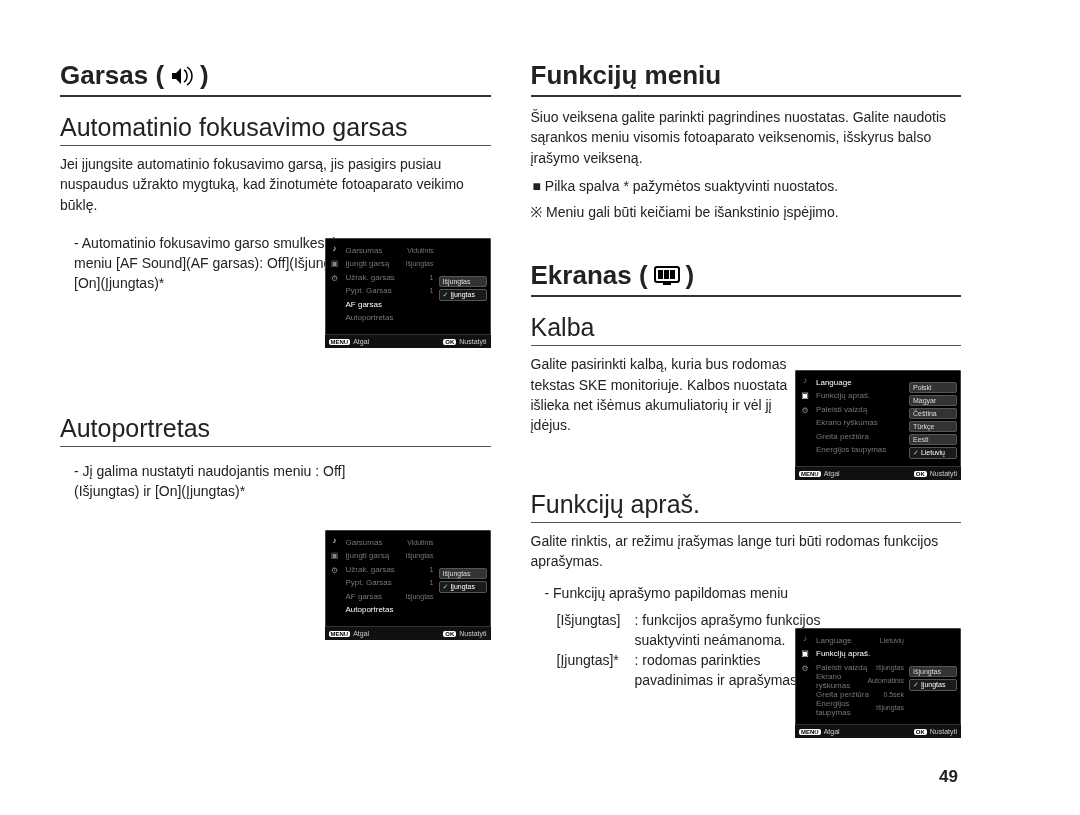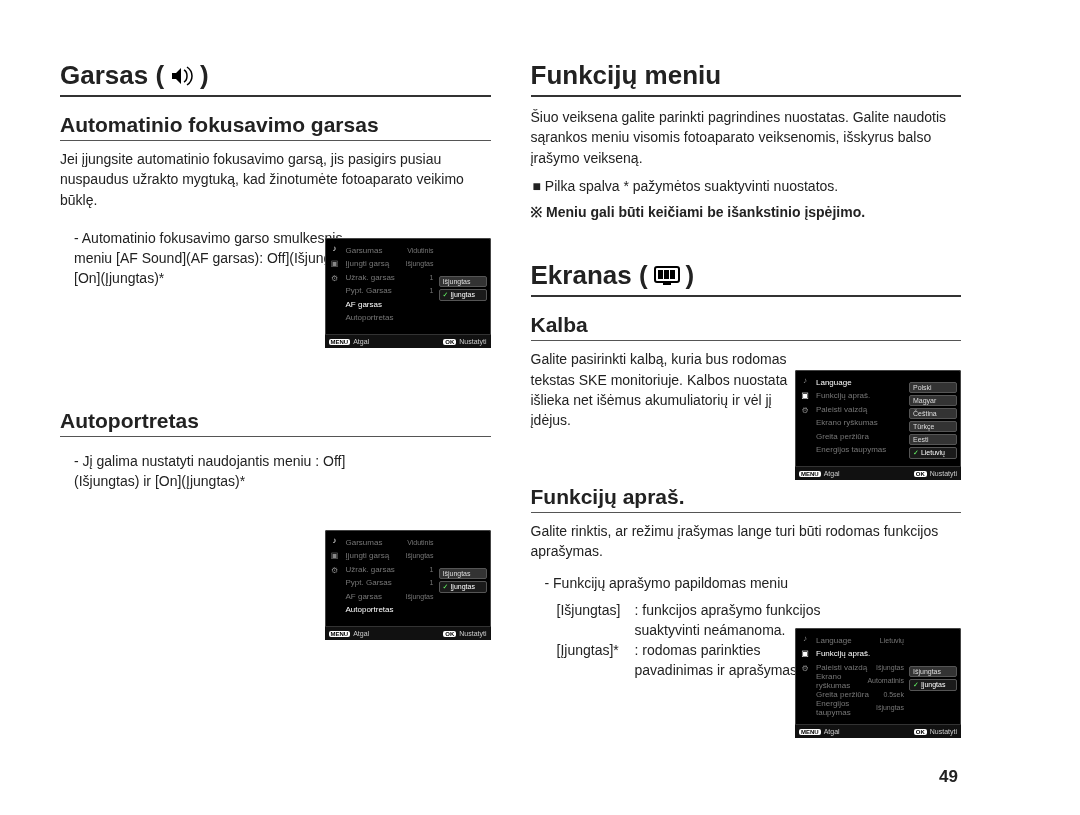--- a/index.html
+++ b/index.html
@@ -1,21 +1,21 @@
 <!DOCTYPE html>
 <html><head>
 <meta charset="utf-8">
 <style>
   * { margin:0; padding:0; box-sizing:border-box; }
   html,body { width:1080px; height:815px; background:#fff; font-family:Arial,Helvetica,sans-serif; color:#222; }
   .page { width:1016px; height:815px; padding:60px 55px 30px 60px; position:relative; }
   .cols { display:flex; gap:40px; }
   .col { flex:1; }
   h1.section-title { font-size:26px; font-weight:bold; border-bottom:2px solid #333; padding-bottom:4px; margin-bottom:10px; display:flex; align-items:center; gap:6px; }
-  h2.sub-title { font-size:21px; font-weight:bold; border-bottom:1px solid #555; padding-bottom:3px; margin:16px 0 8px 0; }
+  h2.sub-title { font-size:25px; font-weight:normal; border-bottom:1px solid #555; padding-bottom:3px; margin:16px 0 8px 0; }
   p.body { font-size:14px; line-height:1.45; margin:6px 0; }
   .indent { padding-left:14px; }
   .bullet-sq { padding-left:14px; text-indent:-12px; }
   .pagenum { position:absolute; right:58px; bottom:28px; font-size:17px; font-weight:bold; }
 
   
   .icon-speaker { display:inline-block; vertical-align:-3px; }
   .icon-monitor { display:inline-block; vertical-align:-3px; }
 
   
@@ -152,21 +152,21 @@
       <span class="btn">OK</span>
       <span>Nustatyti</span>
     </div>
         </div>
     </div>
 
     <div class="col" style="position:relative;">
       <h1 class="section-title">Funkcijų meniu</h1>
       <p class="body">Šiuo veiksena galite parinkti pagrindines nuostatas. Galite naudotis sąrankos meniu visomis fotoaparato veiksenomis, išskyrus balso įrašymo veikseną.</p>
       <p class="body bullet-sq" style="margin-top:8px;">■ Pilka spalva * pažymėtos suaktyvinti nuostatos.</p>
-      <p class="body" style="margin-top:4px;font-weight:bold;">※ Meniu gali būti keičiami be išankstinio įspėjimo.</p>
+      <p class="body" style="margin-top:4px;">※ Meniu gali būti keičiami be išankstinio įspėjimo.</p>
 
       <h1 class="section-title" style="margin-top:38px;">
         <span>Ekranas (</span>
         <svg class="icon-monitor" width="26" height="20" viewBox="0 0 26 20">
             <rect x="1" y="1" width="24" height="15" rx="2" fill="none" stroke="#000" stroke-width="2"></rect>
             <rect x="4" y="4" width="5" height="9" fill="#000"></rect>
             <rect x="10" y="4" width="5" height="9" fill="#000"></rect>
             <rect x="16" y="4" width="5" height="9" fill="#000"></rect>
             <rect x="9" y="17" width="8" height="2" fill="#000"></rect>
           </svg>

